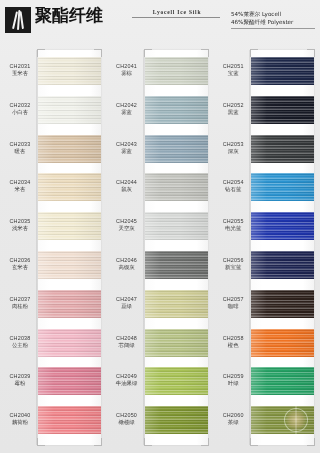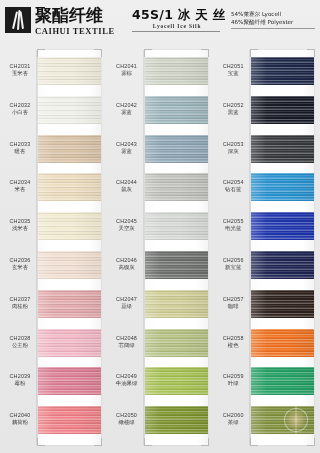--- a/index.html
+++ b/index.html
@@ -164,26 +164,24 @@
   <div class="header">
 
     <div class="brand">
       <div class="logo-mark">
         <span></span>
           <span></span>
           <span></span>
       </div>
       <div class="brand-text">
         <div class="brand-cn">聚酯纤维</div>
-        <div class="brand-en">CAIHUI TEXTILE</div>
       </div>
     </div>
 
     <div class="title-block">
-      <div class="title-main">45S/1 冰 天 丝</div>
       <div class="title-sub">Lyocell Ice Silk</div>
       <div class="title-rule"></div>
     </div>
 
     <div class="comp">
       <div>54%莱赛尔 Lyocell</div>
       <div>46%聚酯纤维 Polyester</div>
       <div class="comp-rule"></div>
     </div>
 

